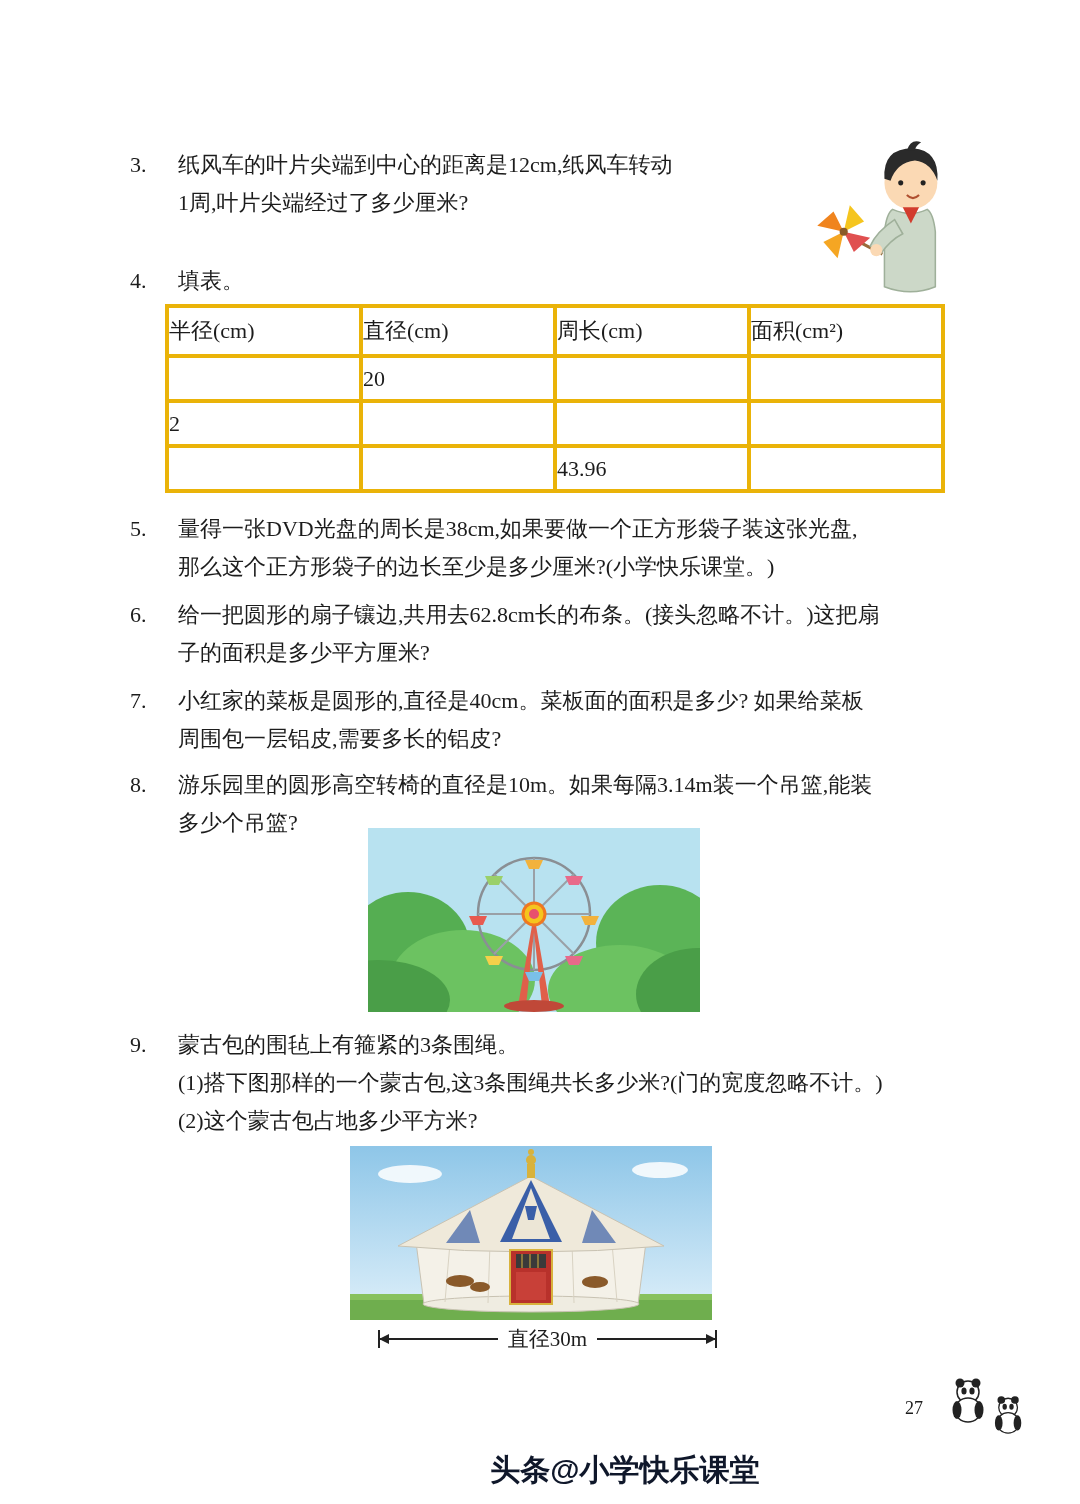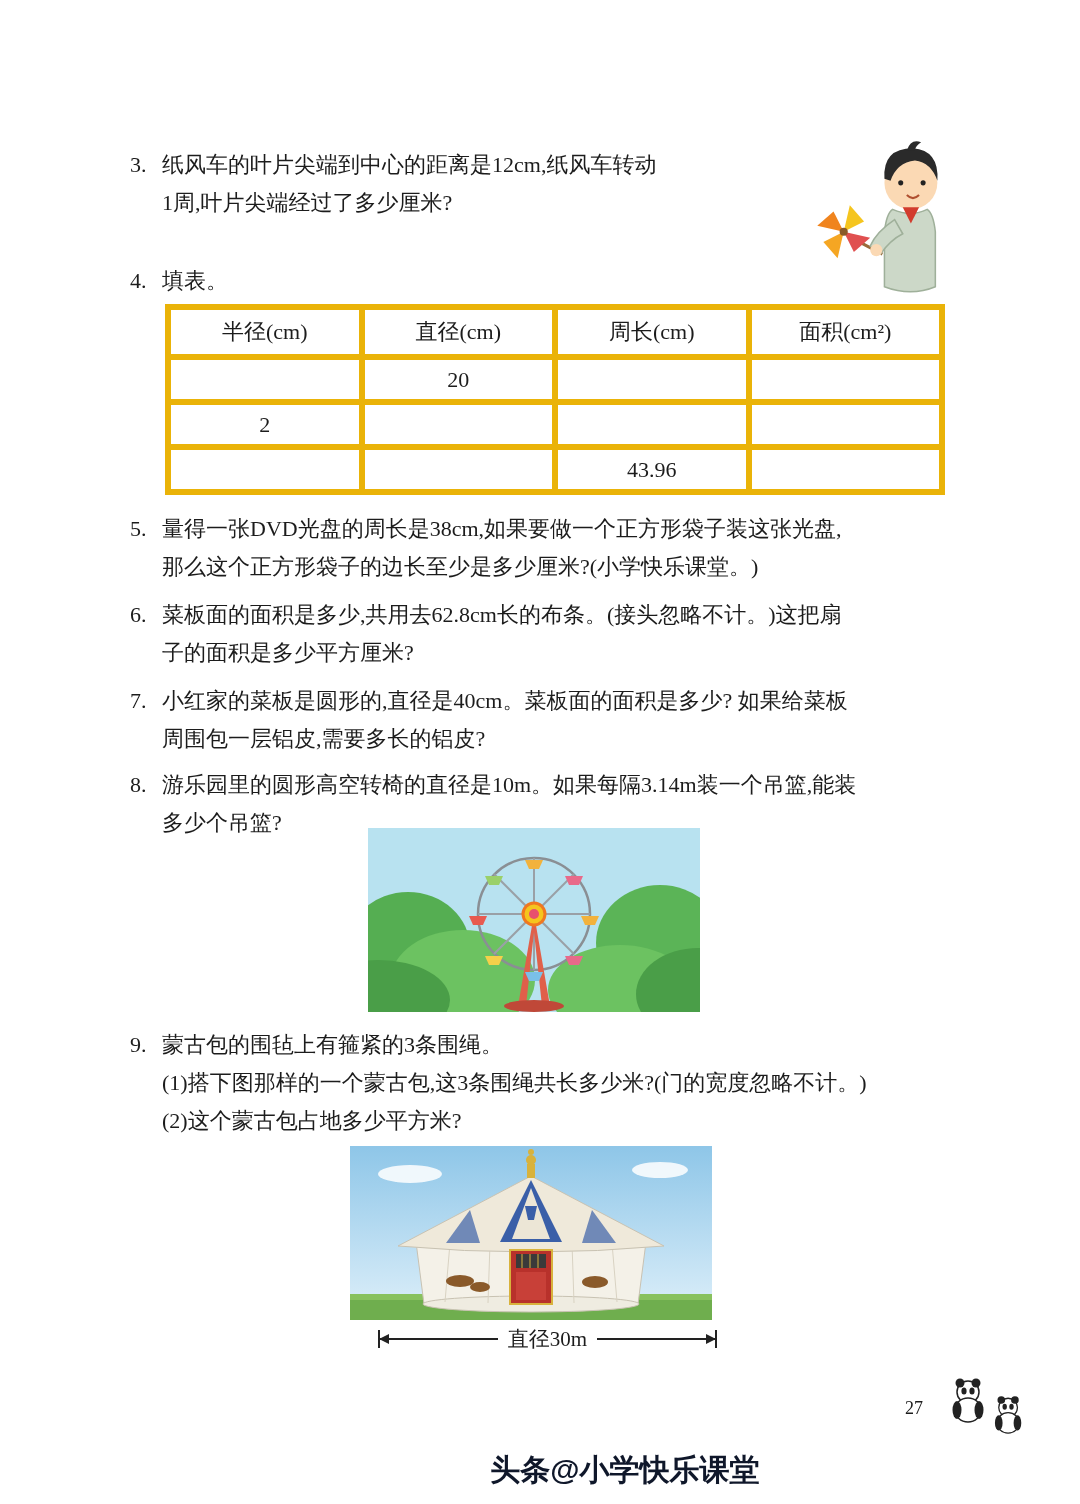--- a/index.html
+++ b/index.html
@@ -6,31 +6,31 @@
   html,body { background:#ffffff; }
   body {
     width:1080px; height:1504px; position:relative;
     font-family:"Liberation Serif", serif;
     color:#1c1c1c;
   }
   .page { position:absolute; inset:0; background:#fff; overflow:hidden; }
 
   .problem { position:absolute; font-size:22px; }
   .pnum { position:absolute; left:0; top:0; height:38px; line-height:38px; }
-  .pline { margin-left:32px; height:38px; line-height:38px; white-space:nowrap; }
+  .pline { margin-left:48px; height:38px; line-height:38px; white-space:nowrap; }
 
   .illus { position:absolute; }
   .illus svg { width:100%; height:100%; display:block; }
 
   table.fill {
     position:absolute; left:165px; top:304px; width:780px;
     border-collapse:collapse; table-layout:fixed;
   }
   table.fill th, table.fill td {
-    border:6px solid #eab308; text-align:center; vertical-align:middle;
+    border:4px solid #eab308; text-align:left; vertical-align:middle;
     font-size:22px; font-weight:normal;
   }
   table.fill th { height:50px; }
   table.fill td { height:45px; }
 
   .dim { position:absolute; left:358px; top:1326px; width:359px; height:26px;
          display:flex; align-items:center;padding-left:20px; }
   .dim-tick { width:2px; height:18px; background:#222; }
   .dim-seg { flex:1; height:2px; background:#222; position:relative; }
   .dim-seg.left::before {
@@ -119,21 +119,21 @@
   </table>
 
   <div class="problem" style="left:130px; top:510px;">
     <span class="pnum">5.</span>
     <div class="pline">量得一张DVD光盘的周长是38cm,如果要做一个正方形袋子装这张光盘,</div>
     <div class="pline">那么这个正方形袋子的边长至少是多少厘米?(小学快乐课堂。)</div>
   </div>
 
   <div class="problem" style="left:130px; top:596px;">
     <span class="pnum">6.</span>
-    <div class="pline">菜板面的面积是多少,共用去62.8cm长的布条。(接头忽略不计。)这把扇</div>
+    <div class="pline">给一把圆形的扇子镶边,共用去62.8cm长的布条。(接头忽略不计。)这把扇</div>
     <div class="pline">子的面积是多少平方厘米?</div>
   </div>
 
   <div class="problem" style="left:130px; top:682px;">
     <span class="pnum">7.</span>
     <div class="pline">小红家的菜板是圆形的,直径是40cm。菜板面的面积是多少? 如果给菜板</div>
     <div class="pline">周围包一层铝皮,需要多长的铝皮?</div>
   </div>
 
   <div class="problem" style="left:130px; top:766px;">

